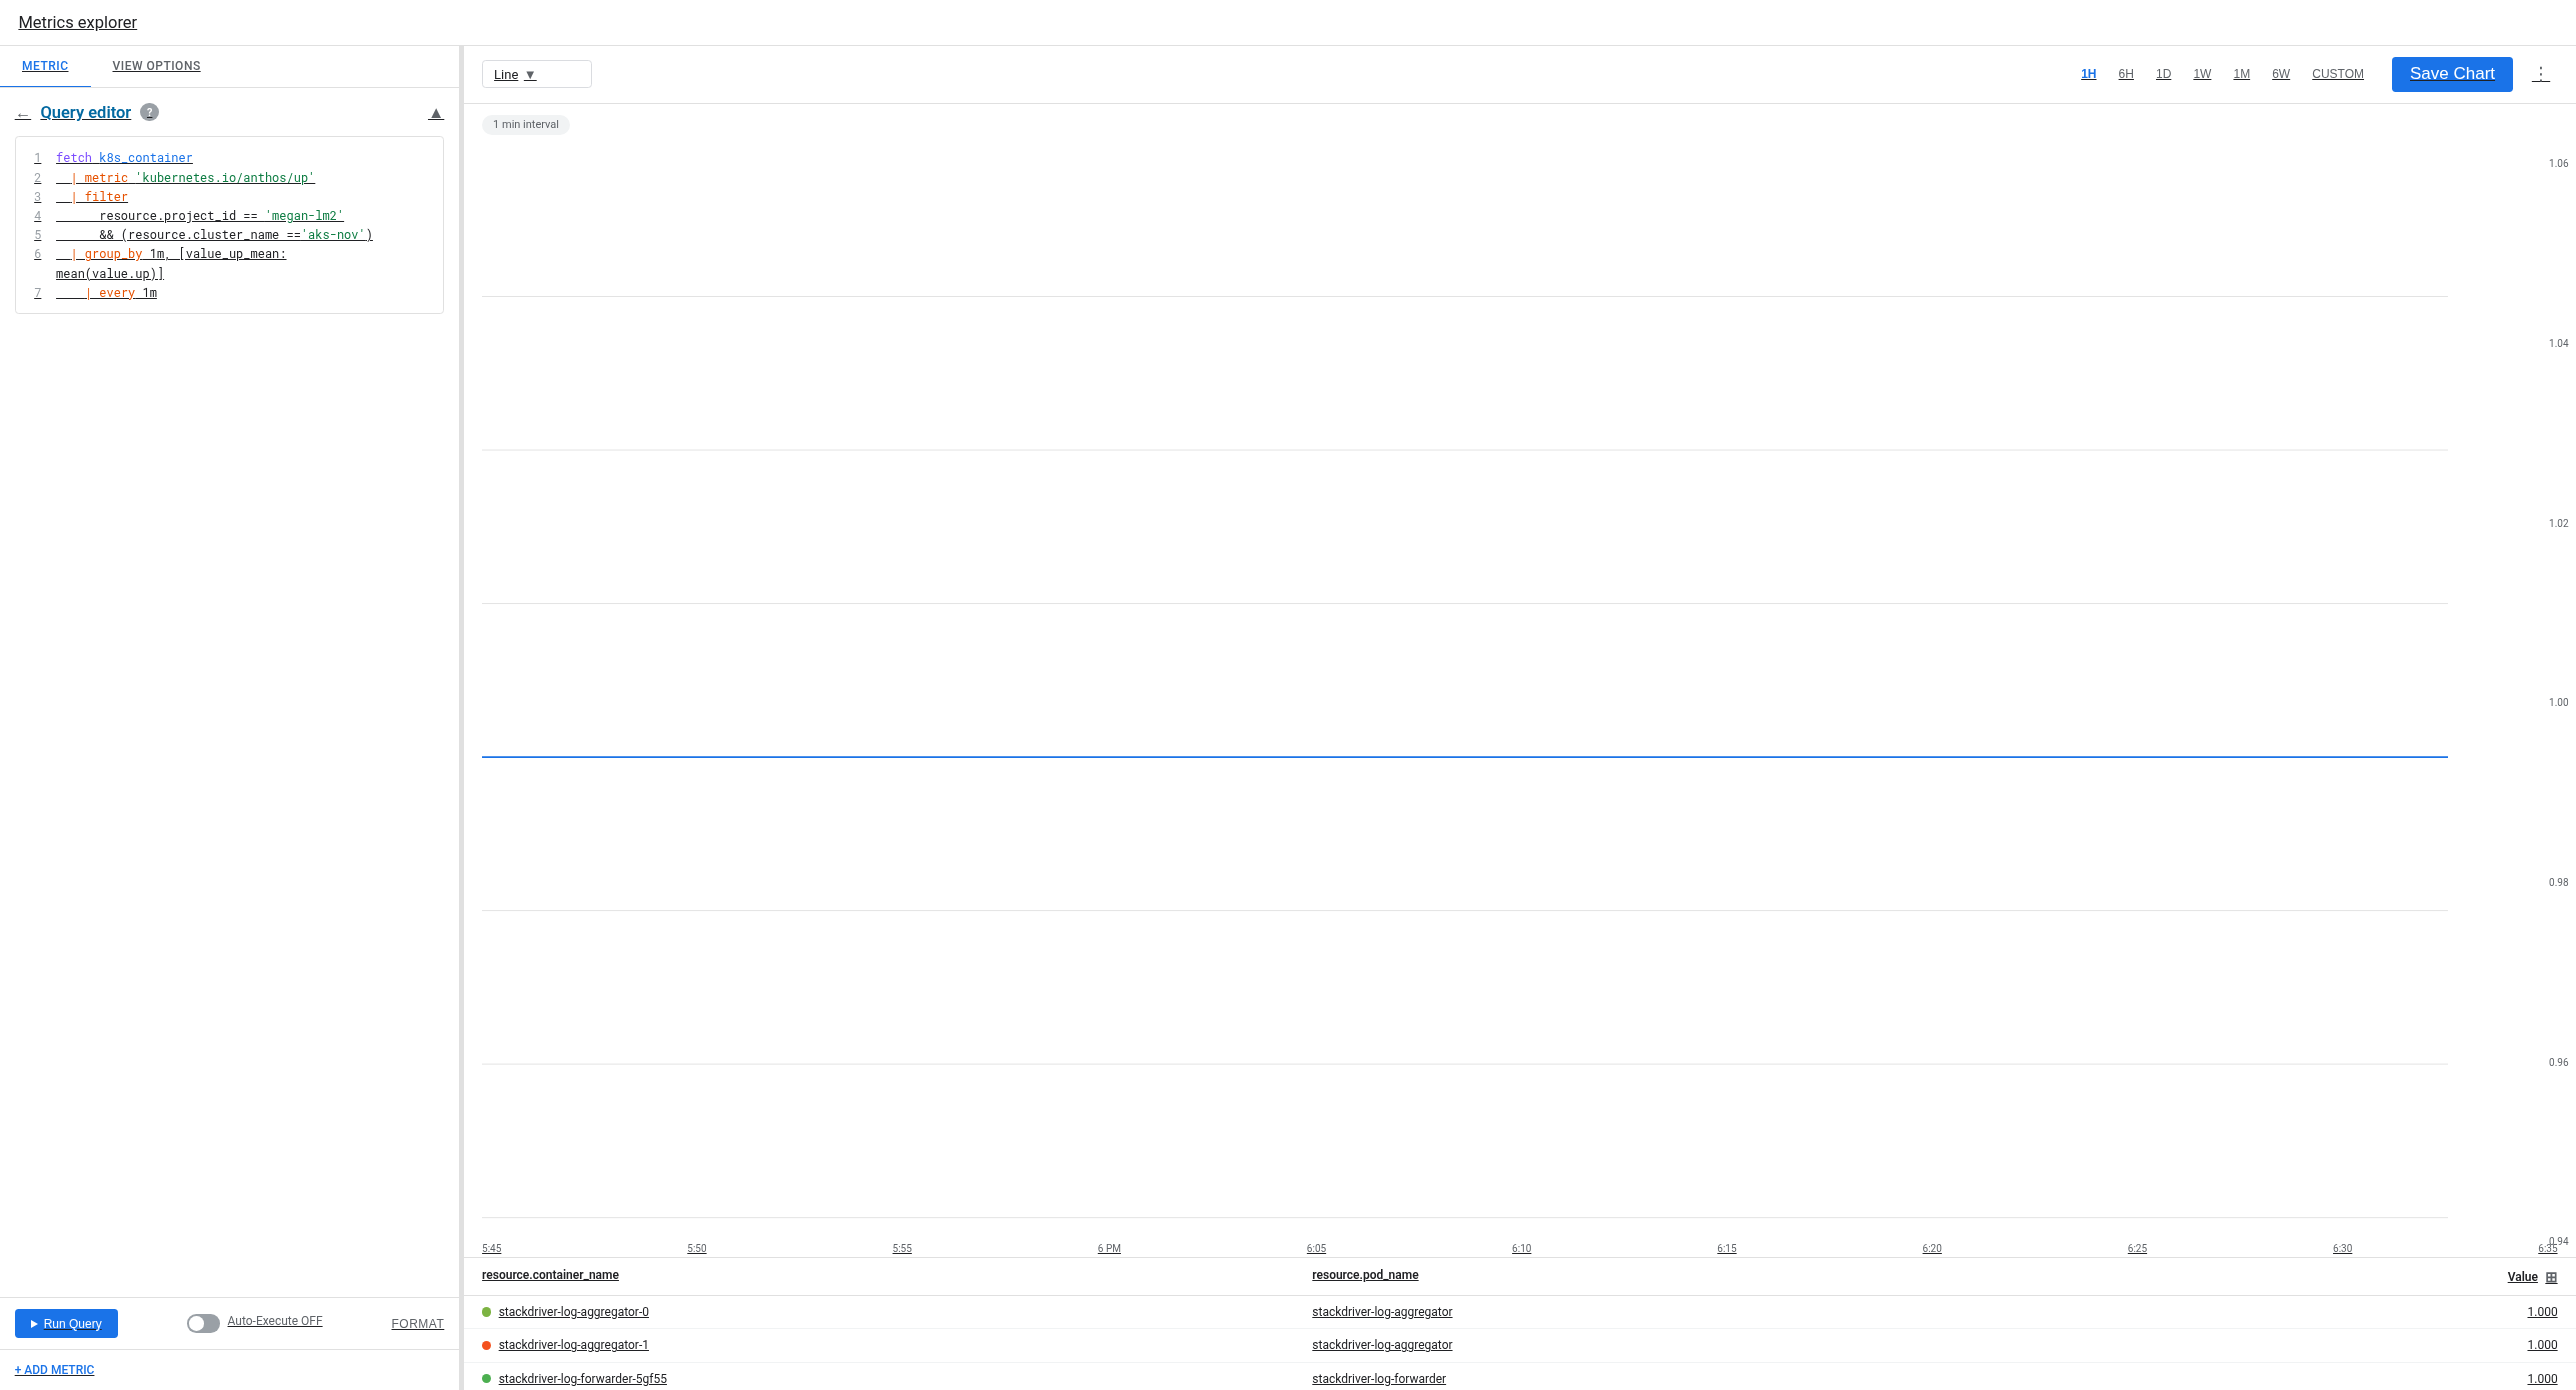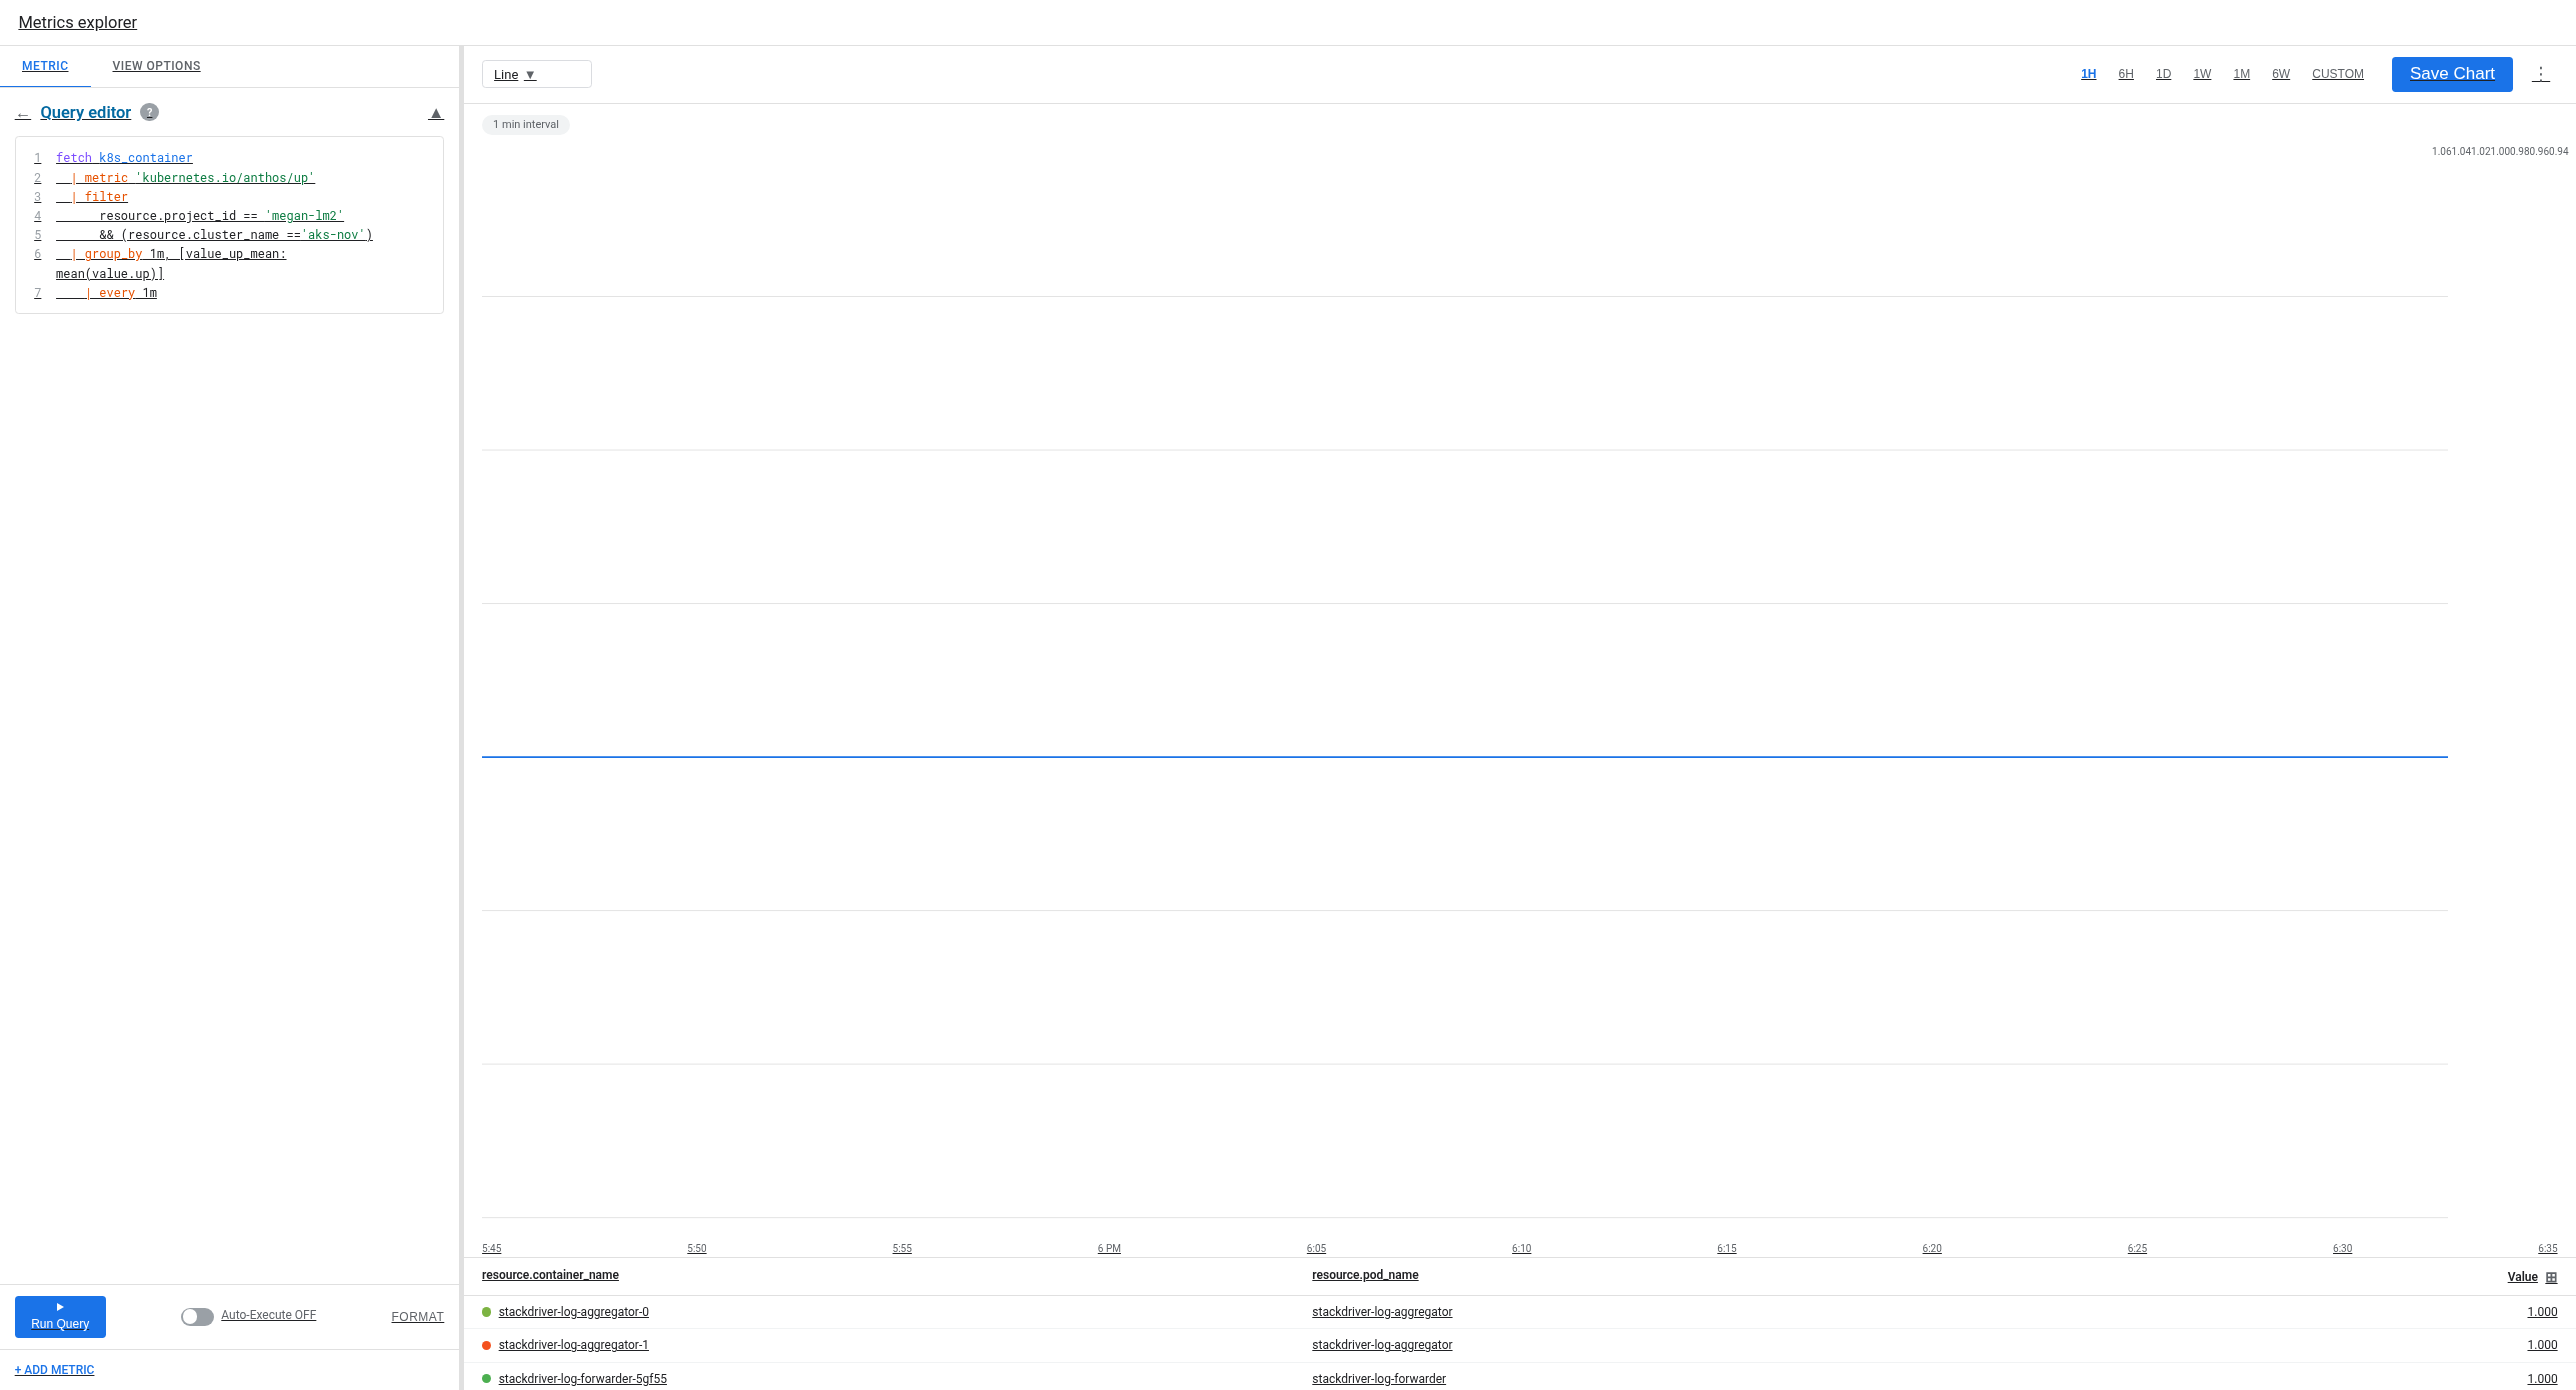--- a/index.html
+++ b/index.html
@@ -31,21 +31,21 @@
     .code-line { display: flex; gap: 14.7px; }
     .line-num { color: #9aa0a6; min-width: 14.7px; text-align: right; user-select: none; }
     .code-content { color: #202124; white-space: pre; }
 
     .kw-purple { color: #7c4dff; }
     .kw-blue { color: #1a73e8; }
     .kw-orange { color: #e65100; }
     .str-green { color: #0d7c42; }
 
     .bottom-bar { padding: 11px 14.7px; border-top: 0.9px solid #e0e0e0; display: flex; align-items: center; justify-content: space-between; }
-    .run-query-btn { background: #1a73e8; color: #fff; border: none; border-radius: 3.7px; padding: 7.4px 16.5px; font-size: 12px; font-weight: 500; cursor: pointer; display: flex; align-items: center; gap: 5.5px; flex-direction: column; }
+    .run-query-btn { background: #1a73e8; color: #fff; border: none; border-radius: 3.7px; padding: 7.4px 16.5px; font-size: 12px; font-weight: 500; cursor: pointer; display: flex; align-items: center; gap: 5.5px; }
     .run-icon { width: 0; height: 0; border-top: 4.6px solid transparent; border-bottom: 4.6px solid transparent; border-left: 7.4px solid #fff; }
     .auto-exec-row { display: flex; align-items: flex-start; gap: 7.4px; color: #5f6368; font-size: 12px; }
     .toggle { width: 33px; height: 18.4px; background: #9aa0a6; border-radius: 9.2px; position: relative; cursor: pointer; }
     .toggle-knob { width: 14.7px; height: 14.7px; background: #fff; border-radius: 50%; position: absolute; top: 1.8px; left: 1.8px; }
     .format-btn { background: none; border: none; color: #5f6368; font-size: 12px; font-weight: 500; cursor: pointer; letter-spacing: 0.5px; }
 
     .add-metric-bar { padding: 13px 14.7px; border-top: 0.9px solid #e0e0e0; display: flex; align-items: center; gap: 5.5px; cursor: pointer; color: #1a73e8; font-size: 12px; font-weight: 500; }
 
     
     .right-panel { flex: 1; display: flex; flex-direction: column; overflow: hidden; }
@@ -58,21 +58,21 @@
     .time-btn.active { color: #1a73e8; font-weight: 600; }
     .save-chart-btn { background: #1a73e8; color: #fff; border: none; border-radius: 3.7px; padding: 7.4px 18.4px; font-size: 17px; font-weight: 500; cursor: pointer; margin-left: 7.4px; }
     .more-btn { background: none; border: none; color: #5f6368; font-size: 18.4px; cursor: pointer; padding: 3.7px 7.4px; }
 
     .chart-area { flex: 1; overflow: hidden; display: flex; flex-direction: column; padding: 11px 0 0 0; }
 
     .interval-badge { display: inline-flex; align-items: center; background: #f1f3f4; border-radius: 11px; padding: 3.7px 11px; font-size: 11px; color: #5f6368; margin: 0 18.4px 7.4px; }
 
     .chart-container { flex: 1; position: relative; padding: 0 46px 0 18.4px; }
 
-    .y-axis-labels { position: absolute; right: 7.4px; top: 0; height: 100%; display: flex; justify-content: space-between; padding: 3.7px 0; }
+    .y-axis-labels { position: absolute; right: 7.4px; top: 12px; height: 100%; display: flex; flex-direction: column; justify-content: space-between; padding: 3.7px 0; }
     .y-label { font-size: 10px; color: #5f6368; text-align: right; }
 
     .x-axis-labels { display: flex; justify-content: space-between; padding: 3.7px 18.4px 3.7px 18.4px; font-size: 10px; color: #5f6368; }
 
     
     .data-table { border-top: 0.9px solid #e0e0e0; }
     .table-header { display: flex; padding: 9.2px 18.4px; border-bottom: 0.9px solid #e0e0e0; background: #fff; }
     .th { font-size: 12px; font-weight: 600; color: #202124; }
     .th-pod { flex: 2; }
     .th-container { flex: 2; }

